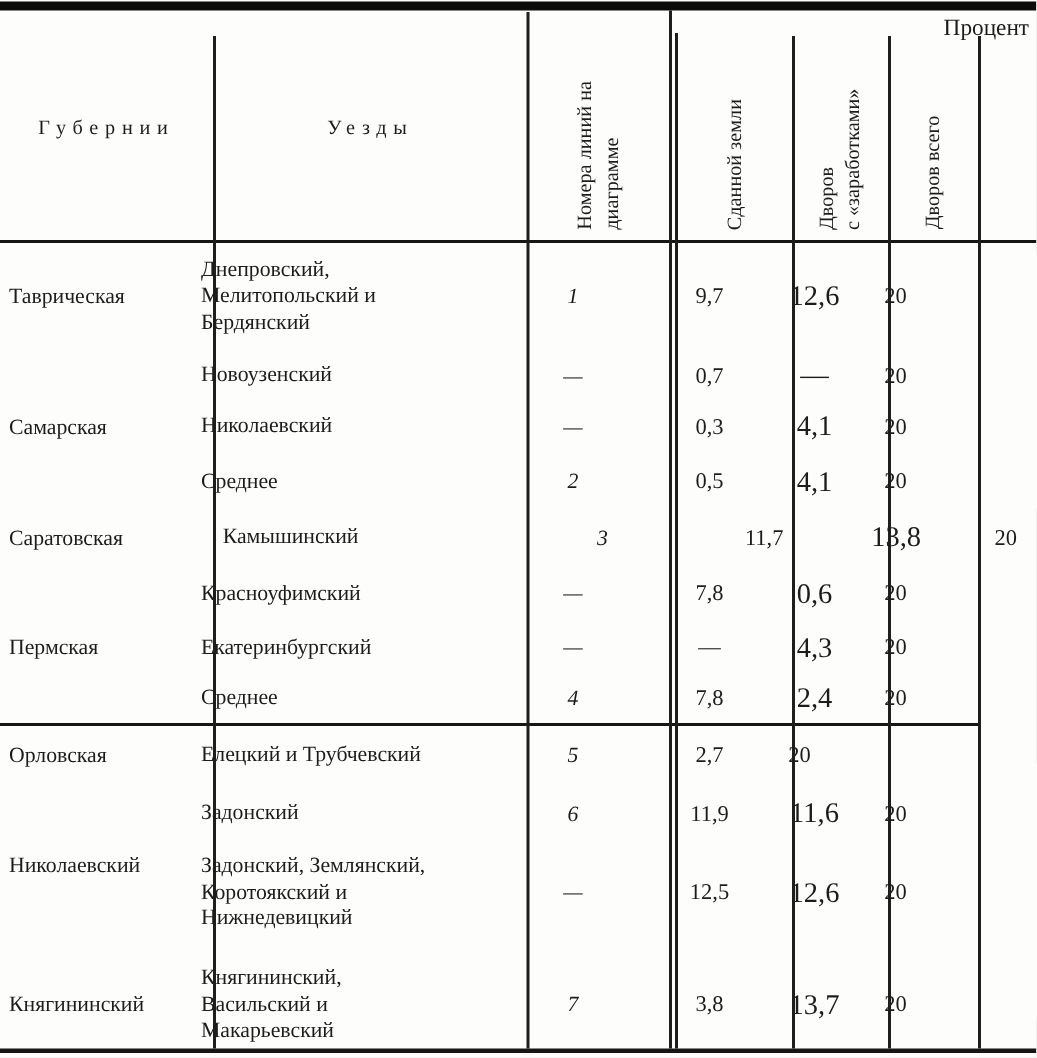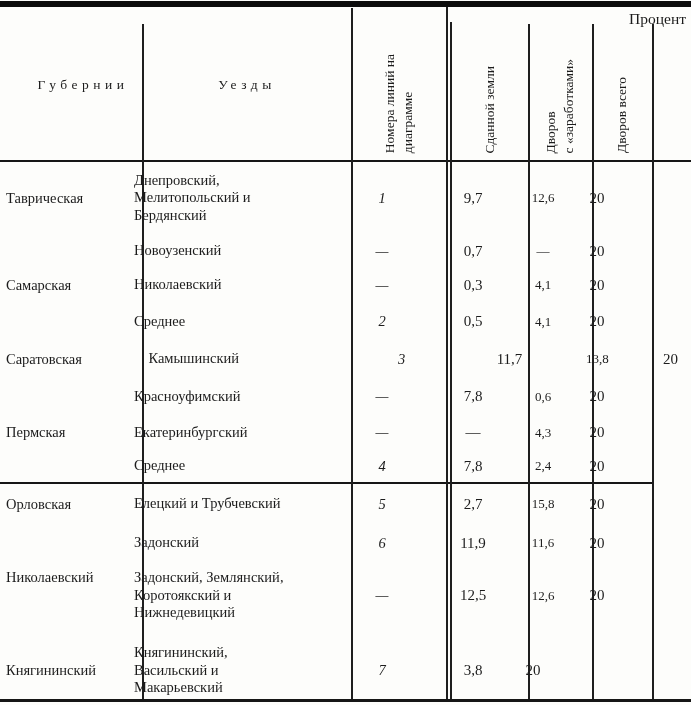--- a/index.html
+++ b/index.html
@@ -34,21 +34,21 @@
   }
 
   
   .tbody{position:absolute;left:0;top:161px;width:691px;}
   .row{display:flex;box-sizing:border-box;}
   .cell{display:flex;align-items:center;box-sizing:border-box;font-size:14.5px;}
   .c-gub{width:125px;padding-left:6px;}
   .c-uyezd{width:210px;padding-left:9px;white-space:pre-line;line-height:17.5px;}
   .c-num{width:94px;justify-content:center;font-style:italic;font-size:14.5px;}
   .c-v1{width:76px;margin-left:6px;justify-content:center;font-size:15px;}
-  .c-v2{width:64px;justify-content:center;font-size:13px;}
+  .c-v2{width:64px;justify-content:center;font-size:19px;}
   .c-v3{width:44px;justify-content:center;font-size:15px;}
   .row.pad-down{padding-top:14px;}
   .row.pad-mid{padding-top:5px;}
   .gub-top{align-items:flex-start;padding-top:4px;}
 </style>
 </head>
 <body>
 
 <div class="page">
 
@@ -60,21 +60,21 @@
   <div class="vline" style="left:142px;top:24px;height:675px;"></div>
   <div class="vline" style="left:351px;top:8px;height:691px;"></div>
   <div class="vline" style="left:446px;top:7px;height:692px;"></div>
   <div class="vline" style="left:450px;top:22px;height:677px;"></div>
   <div class="vline" style="left:528px;top:24px;height:675px;"></div>
   <div class="vline" style="left:592px;top:24px;height:675px;"></div>
   <div class="vline" style="left:652px;top:24px;height:675px;"></div>
 
   <div class="header">
     <div class="percent">Процент</div>
-    <div class="hcell" style="left:12px;width:142px;">
+    <div class="hcell" style="left:0;width:142px;">
       <span class="spread">Губернии</span>
     </div>
     <div class="hcell" style="left:142px;width:210px;">
       <span class="spread">Уезды</span>
     </div>
     <div class="hcell rot" style="left:352px;width:94px;">
       <span class="vert">Номера линий на
 диаграмме</span>
     </div>
     <div class="hcell rot" style="left:452px;width:76px;">
@@ -163,21 +163,20 @@
       <div class="cell c-v1">7,8</div>
       <div class="cell c-v2">2,4</div>
       <div class="cell c-v3">20</div>
     </div>
 
     <div class="row" style="height:44px;">
       <div class="cell c-gub">Орловская</div>
       <div class="cell c-uyezd">Елецкий и Трубчевский</div>
       <div class="cell c-num">5</div>
       <div class="cell c-v1">2,7</div>
-      <div class="cell c-v2">15,8</div>
       <div class="cell c-v3">20</div>
     </div>
 
     <div class="row" style="height:34px;">
       <div class="cell c-gub"></div>
       <div class="cell c-uyezd">Задонский</div>
       <div class="cell c-num">6</div>
       <div class="cell c-v1">11,9</div>
       <div class="cell c-v2">11,6</div>
       <div class="cell c-v3">20</div>
@@ -194,17 +193,18 @@
       <div class="cell c-v3">20</div>
     </div>
 
     <div class="row pad-down" style="height:75px;">
       <div class="cell c-gub">Княгининский</div>
       <div class="cell c-uyezd">Княгининский,
 Васильский и
 Макарьевский</div>
       <div class="cell c-num">7</div>
       <div class="cell c-v1">3,8</div>
+      <div class="cell c-v2">13,7</div>
       <div class="cell c-v3">20</div>
     </div>
 
   </div>
 </div>
 
 </body></html>

